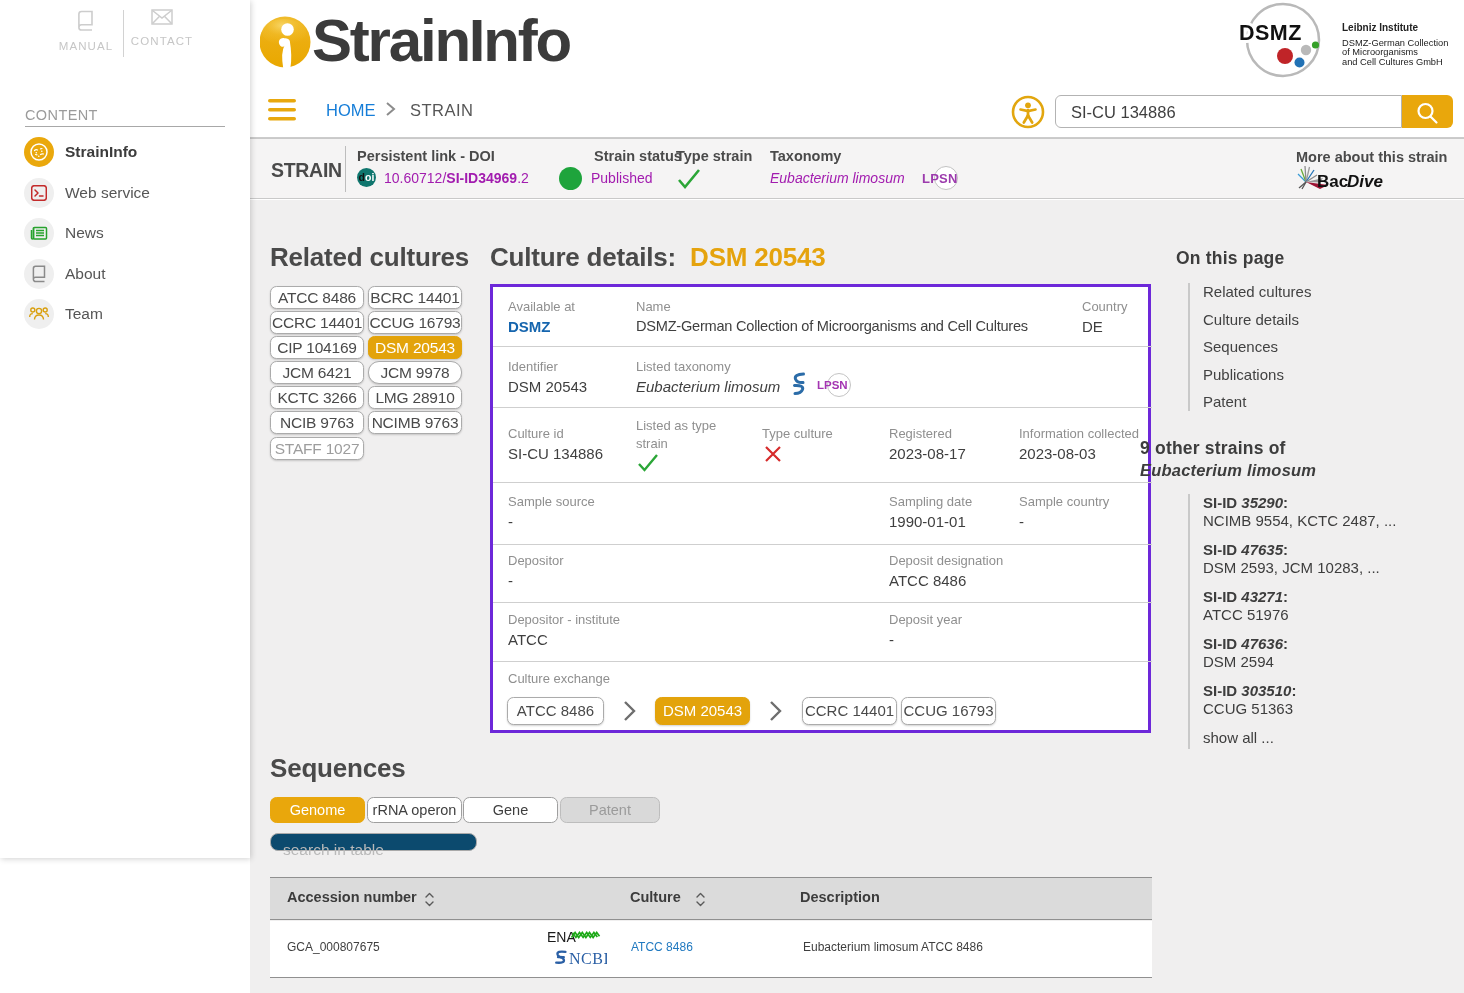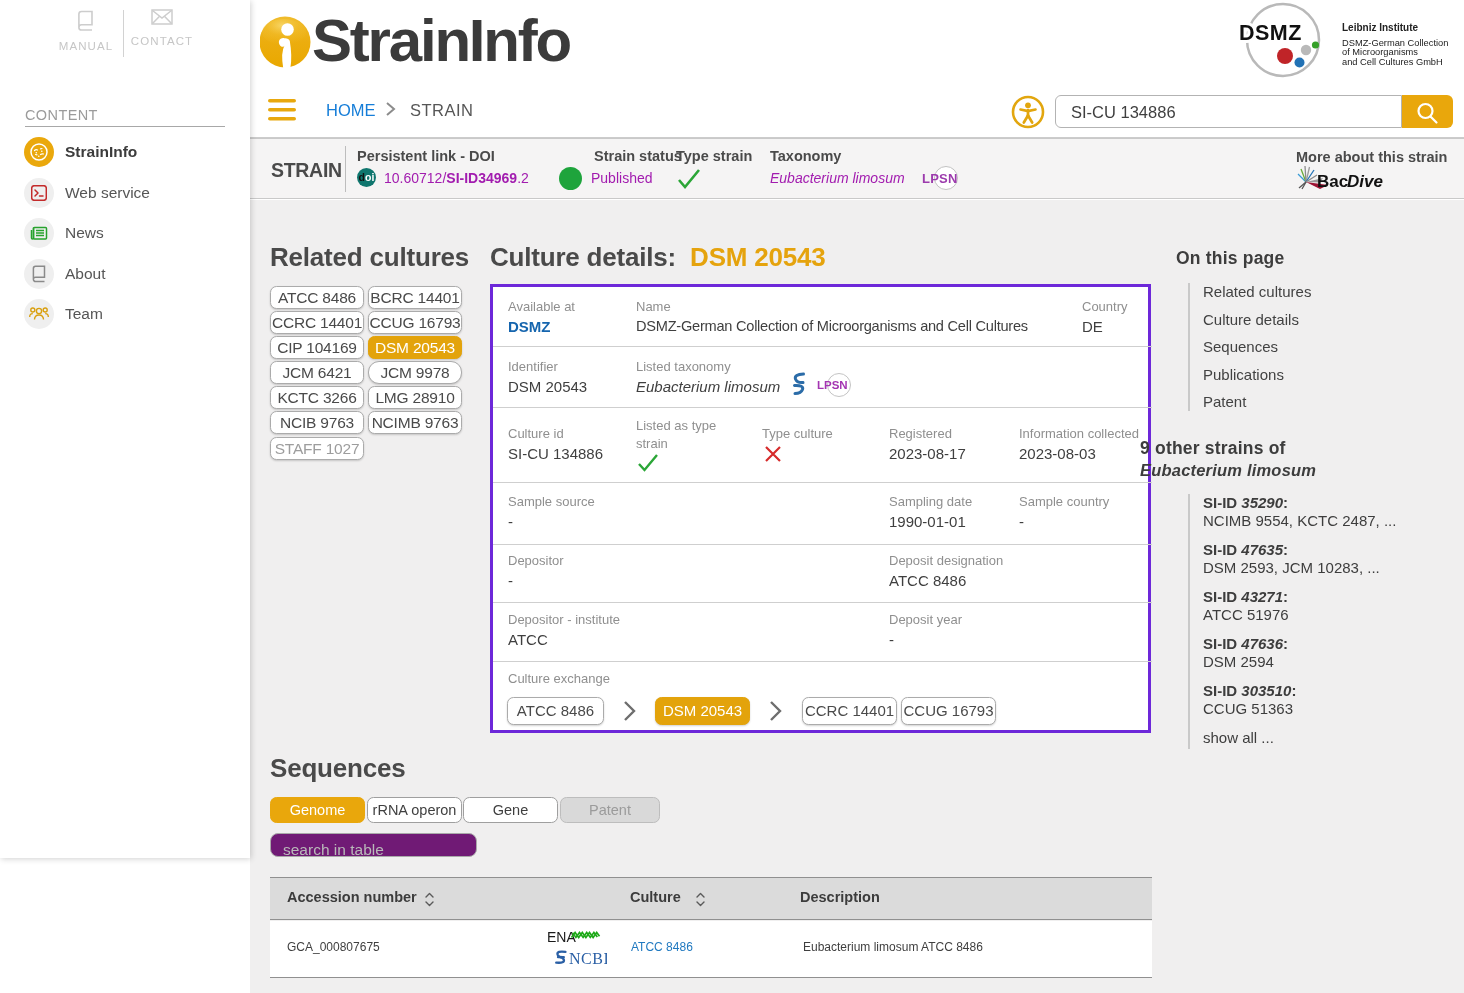--- a/index.html
+++ b/index.html
@@ -48,21 +48,21 @@
 .rail-list { position:absolute; left:1188px; border-left:2px solid #c9c9c9; padding-left:13px; }
 .rail-link { font-size:15px; color:#424242; height:27.6px; }
 .sid-b { font-size:15px; font-weight:bold; color:#3d3d3d; }
 .sid-n { font-size:15px; color:#3d3d3d; }
 
 
 .tab { position:absolute; top:797px; height:26px; border-radius:6.5px; font-size:14.5px; text-align:center; line-height:24px; }
 .tab.on { background:#e9a70c; color:#fff; border:1px solid #e9a70c; }
 .tab.off { background:#fff; color:#3f3f3f; border:1px solid #9f9f9f; }
 .tab.dis { background:#d9d9d9; color:#9b9b9b; border:1px solid #bdbdbd; }
-#tsearch { position:absolute; left:270px; top:833px; width:207px; height:24px; border:1px solid #a9a9a9; border-radius:8px; background:#701a75; font-size:15.5px; color:#b9b9b9; padding:7px 0 0 12px; }
+#tsearch { position:absolute; left:270px; top:833px; width:207px; height:18px; border:1px solid #a9a9a9; border-radius:8px; background:#0c4a6e; font-size:15.5px; color:#b9b9b9; padding:7px 0 0 12px; }
 #thead { position:absolute; left:270px; top:877px; width:882px; height:43px; background:#dbdbdb; border-top:1px solid #909090; border-bottom:1px solid #909090; }
 #trow { position:absolute; left:270px; top:921px; width:882px; height:57px; background:#fff; border-bottom:1px solid #909090; }
 .th { position:absolute; top:14px; font-size:14.5px; font-weight:bold; color:#3c3c3c; }
 .td { position:absolute; font-size:12px; white-space:nowrap; color:#3f3f3f; }
 </style>
 </head>
 <body>
 
 <div id="bg"></div>
 

